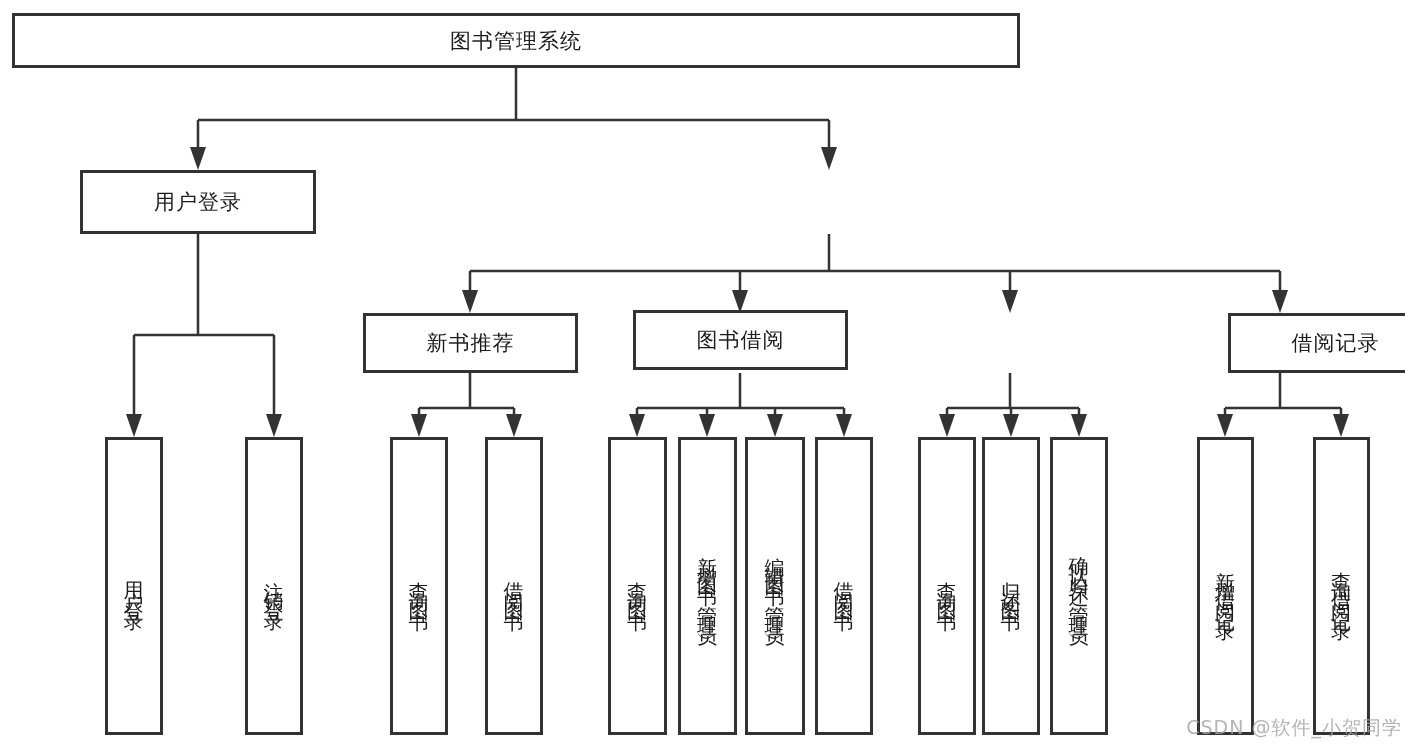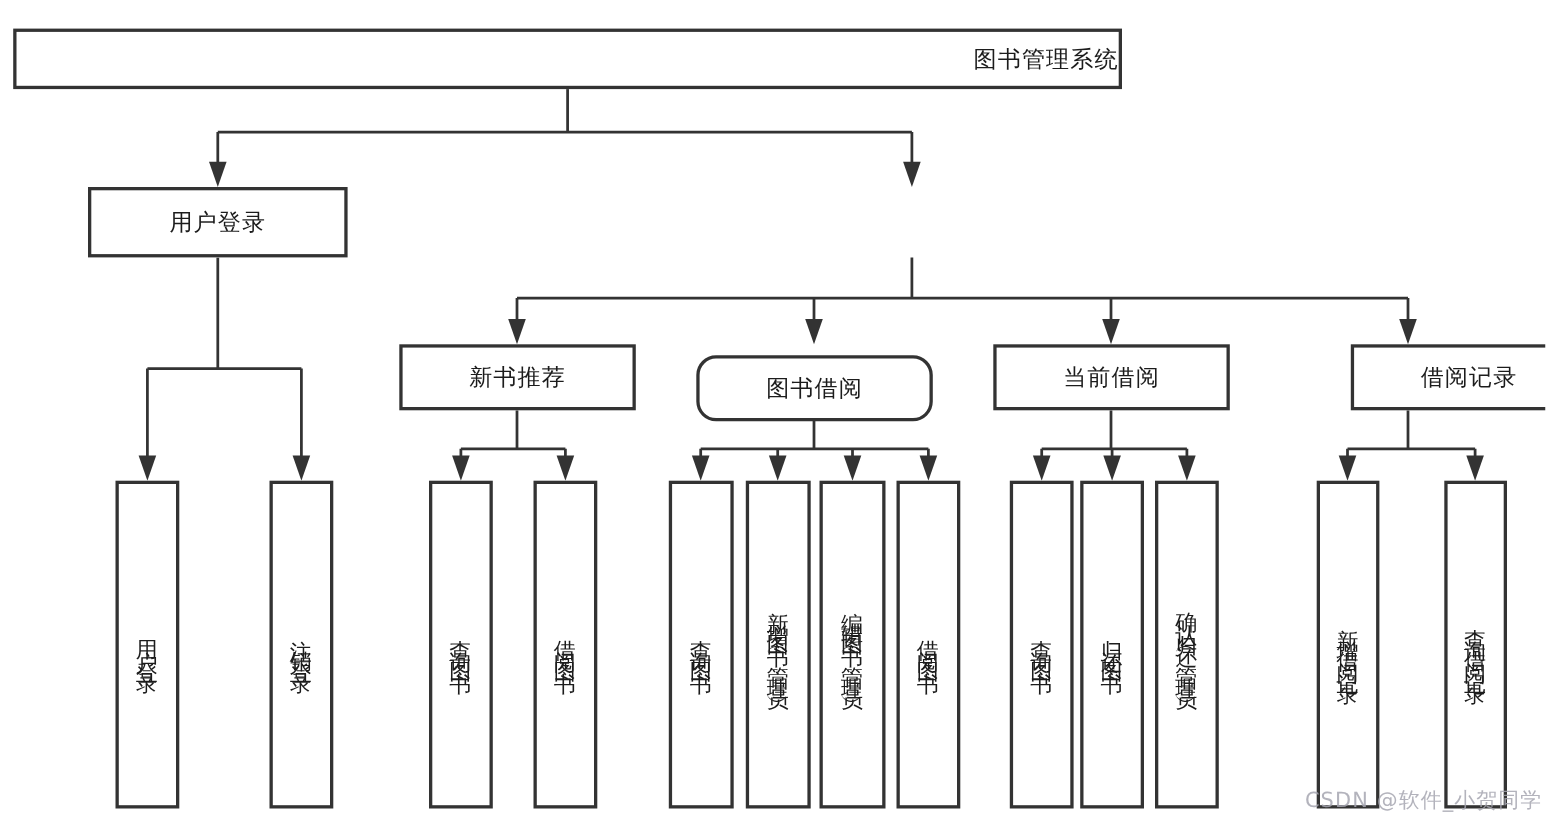--- a/index.html
+++ b/index.html
@@ -78,36 +78,33 @@
       <polygon points="767,414 783,414 775,437"></polygon>
       <polygon points="836,414 852,414 844,437"></polygon>
       <polygon points="939,414 955,414 947,437"></polygon>
       <polygon points="1003,414 1019,414 1011,437"></polygon>
       <polygon points="1071,414 1087,414 1079,437"></polygon>
       <polygon points="1217,414 1233,414 1225,437"></polygon>
       <polygon points="1333,414 1349,414 1341,437"></polygon>
     </g>
   </svg>
 
-  <div class="node h-node root-node" style="left:12px; top:26px; width:1008px; height:55px;justify-content:flex-end;">
+  <div class="node h-node root-node" style="left:12px; top:13px; width:1008px; height:55px;">
     <span>图书管理系统</span>
   </div>
 
   <div class="node h-node" style="left:80px; top:170px; width:236px; height:64px;">
     <span>用户登录</span>
   </div>
 
   <div class="node h-node" style="left:363px; top:313px; width:215px; height:60px;">
     <span>新书推荐</span>
   </div>
-  <div class="node h-node" style="left:633px; top:323px; width:215px; height:60px;border-radius:18px;">
+  <div class="node h-node" style="left:633px; top:310px; width:215px; height:60px;">
     <span>图书借阅</span>
-  </div>
-  <div class="node h-node" style="left:903px; top:313px; width:215px; height:60px;">
-    <span>当前借阅</span>
   </div>
   <div class="node h-node" style="left:1228px; top:313px; width:215px; height:60px;">
     <span>借阅记录</span>
   </div>
 
   <div class="node v-node" style="left:105px; top:437px; width:58px; height:298px;">
     <span class="vtext">用户登录</span>
   </div>
   <div class="node v-node" style="left:245px; top:437px; width:58px; height:298px;">
     <span class="vtext">注销登录</span>

